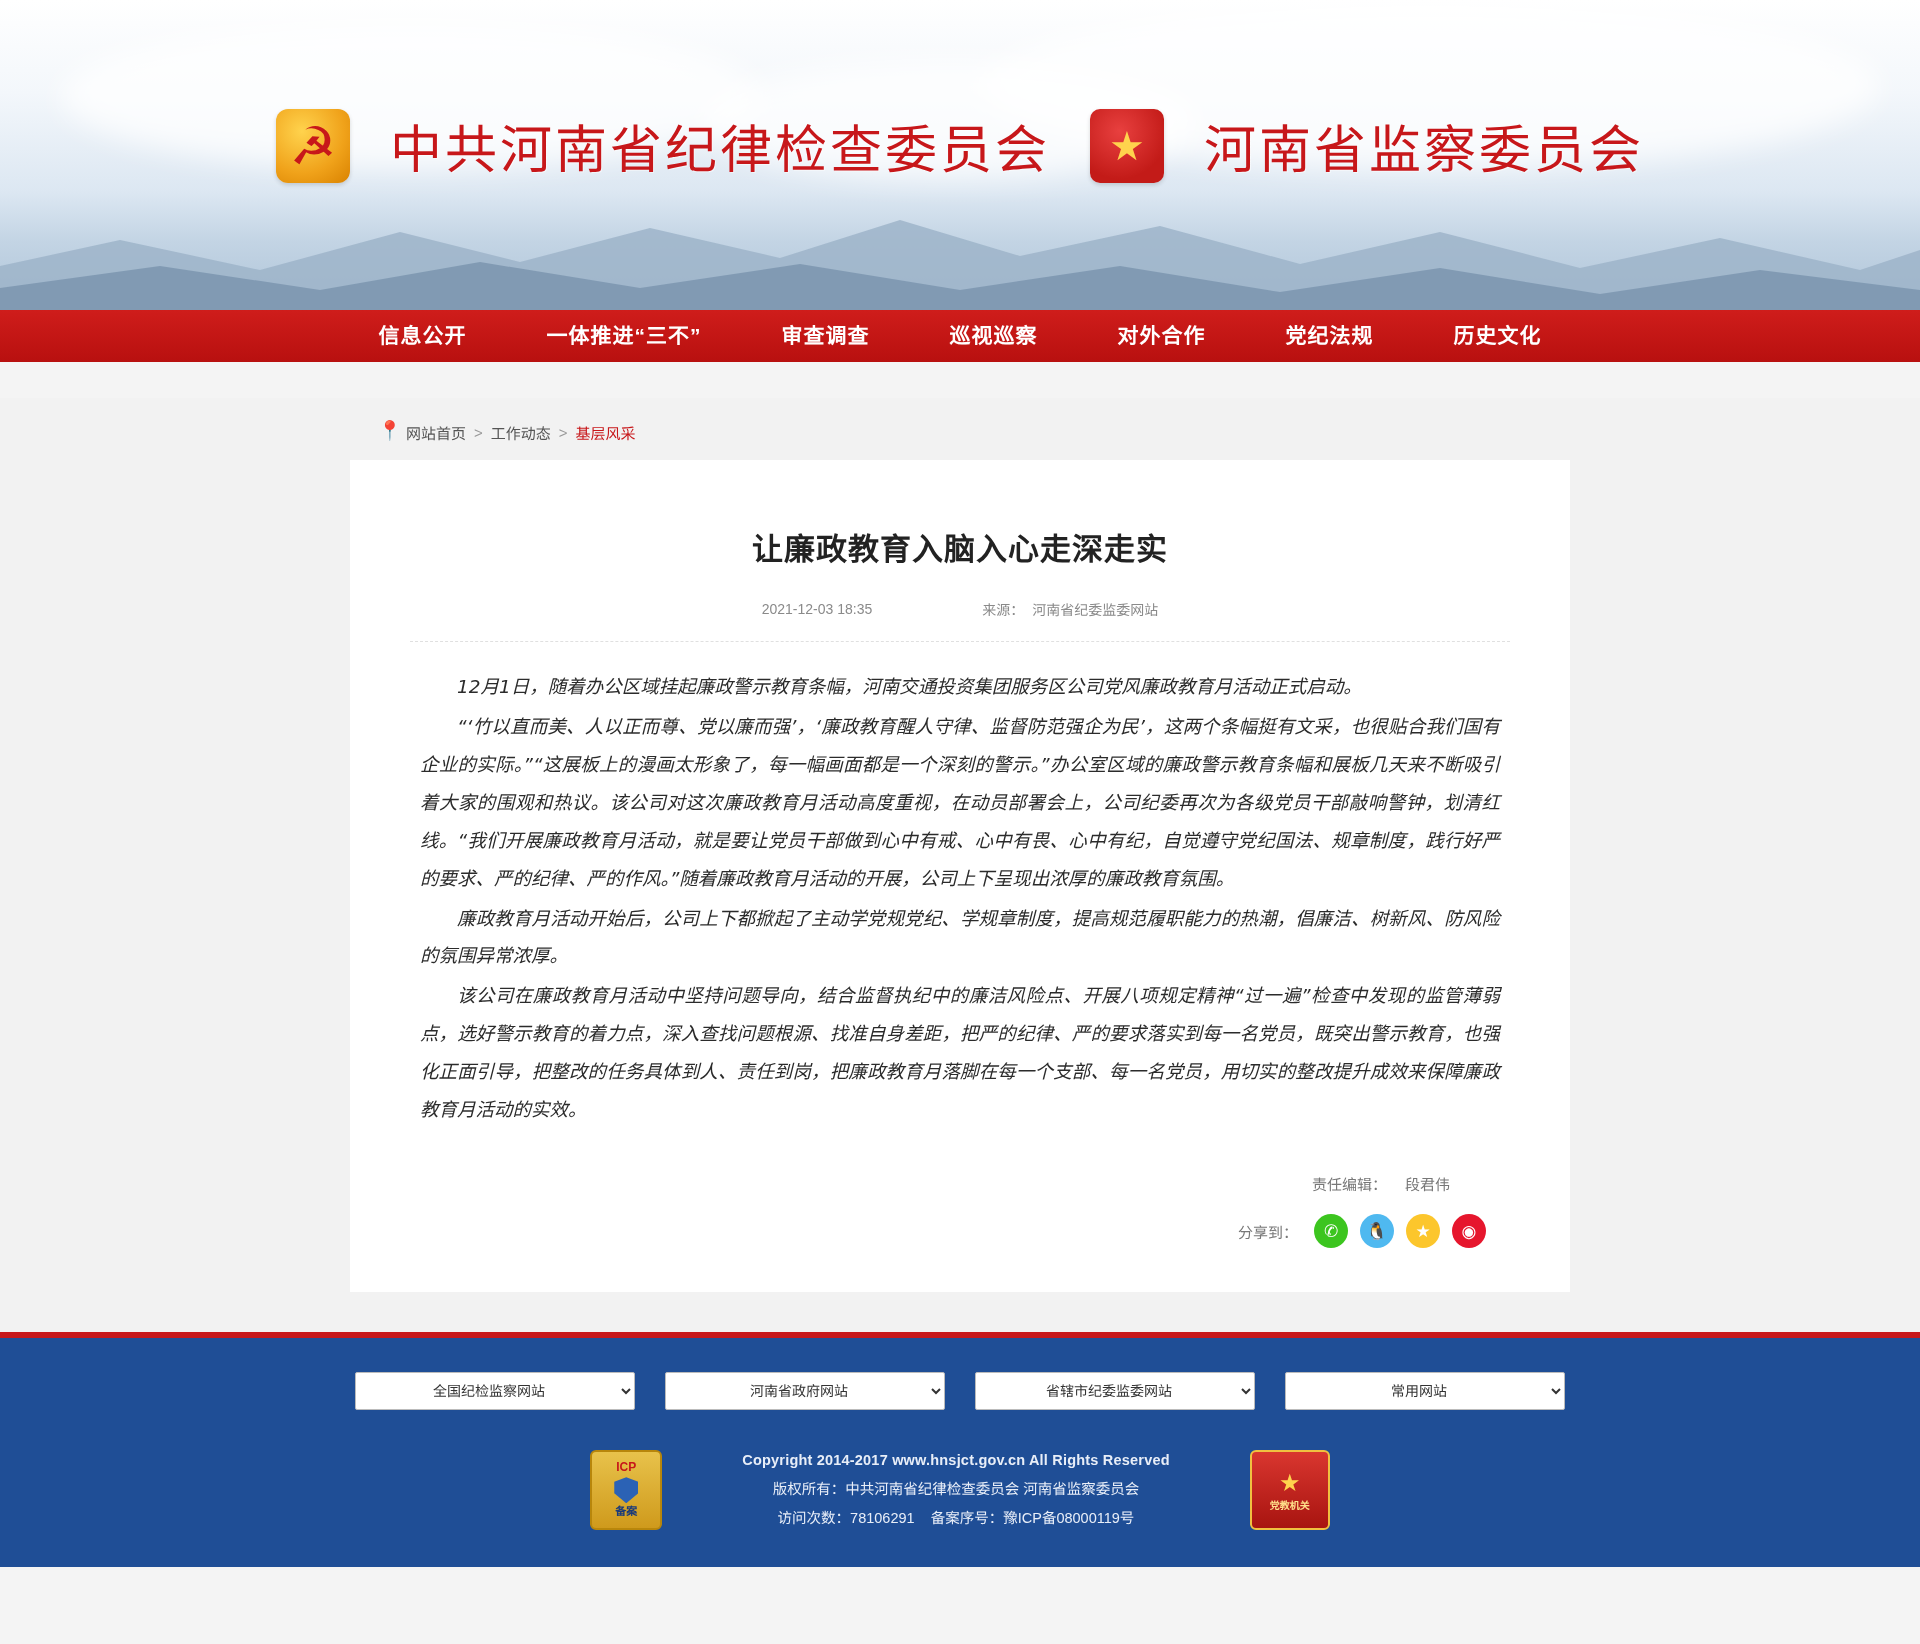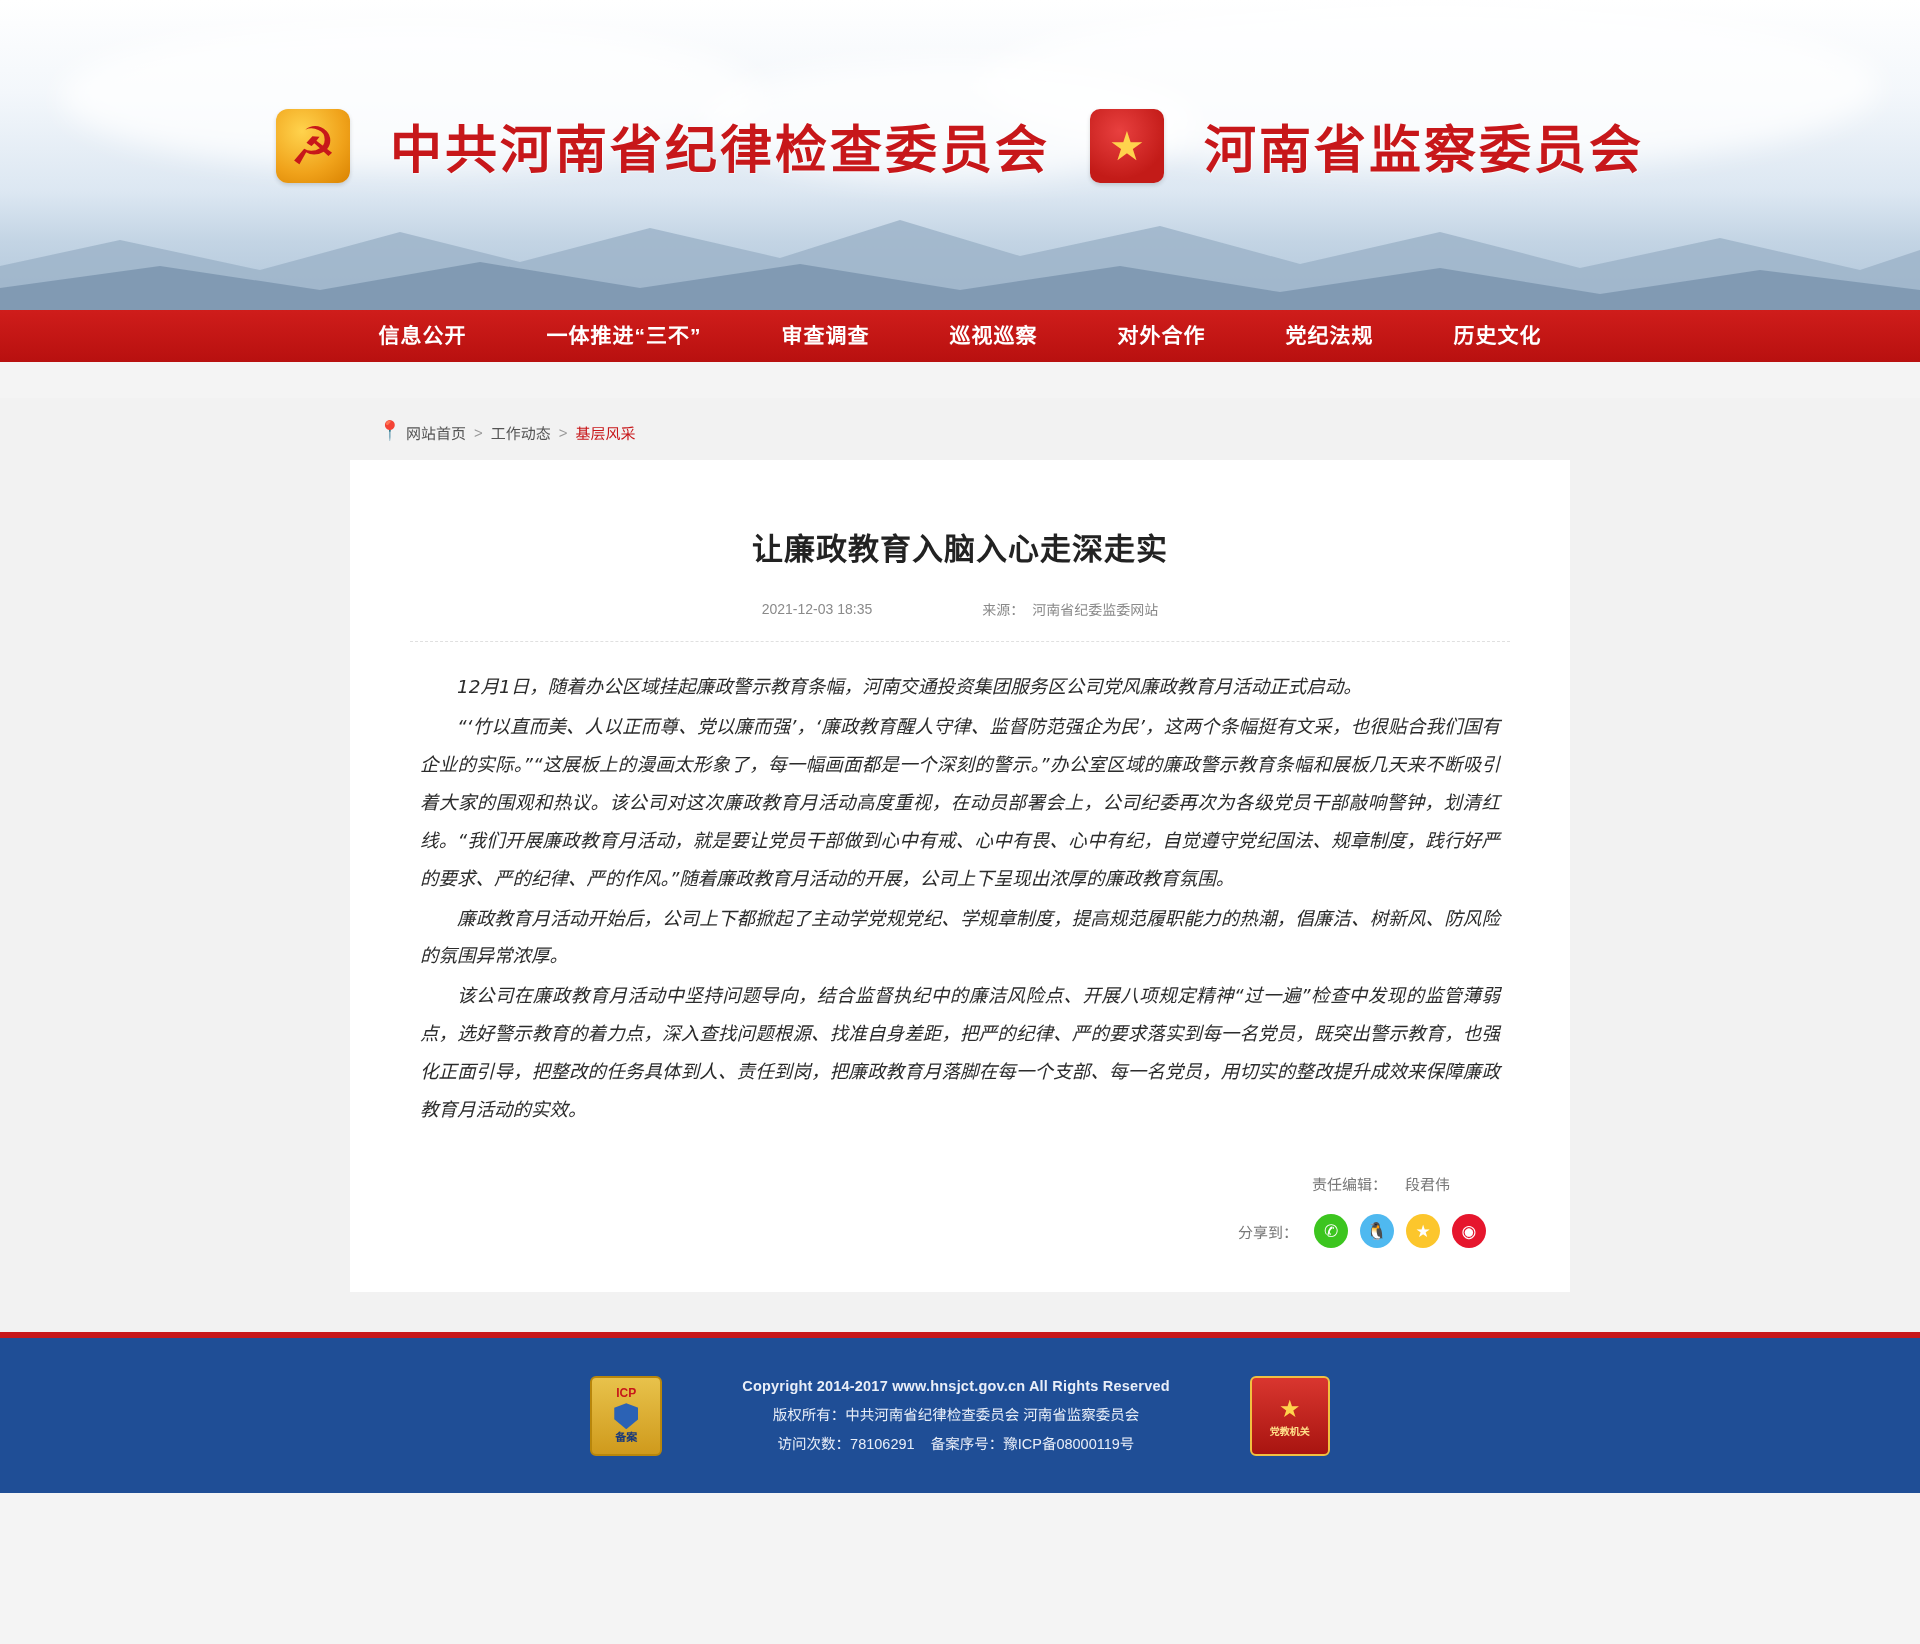--- a/index.html
+++ b/index.html
@@ -66,21 +66,21 @@
     position: relative;
   }
   .emblem-national::before {
     content: "\2605";
     color: #ffd34d;
     font-size: 40px;
     line-height: 1;
   }
   .site-title {
     font-size: 52px;
-    font-weight: bold;
+    font-weight: normal;
     color: #c7171a;
     letter-spacing: 3px;
     white-space: nowrap;
     text-shadow: 1px 1px 0 rgba(255,255,255,0.5);
     font-family: "DejaVu Sans", "Liberation Sans", sans-serif;
   }
 
   
   .navbar {
     height: 52px;
@@ -349,20 +349,34 @@
         <span class="share-btn share-weibo">◉</span>
       </div>
     </div>
 
   </div>
 </div>
 
 <div class="footer-topline"></div>
 <div class="footer">
 
+  <div class="select-row">
+    <select>
+      <option>全国纪检监察网站</option>
+    </select>
+    <select>
+      <option>河南省政府网站</option>
+    </select>
+    <select>
+      <option>省辖市纪委监委网站</option>
+    </select>
+    <select>
+      <option>常用网站</option>
+    </select>
+  </div>
 
   <div class="footer-bottom">
     <div class="badge-icp">
       <span class="icp-top">ICP</span>
       <span class="shield"></span>
       <span>备案</span>
     </div>
 
     <div class="footer-text">
       <div class="line1">Copyright 2014-2017 www.hnsjct.gov.cn All Rights Reserved</div>

